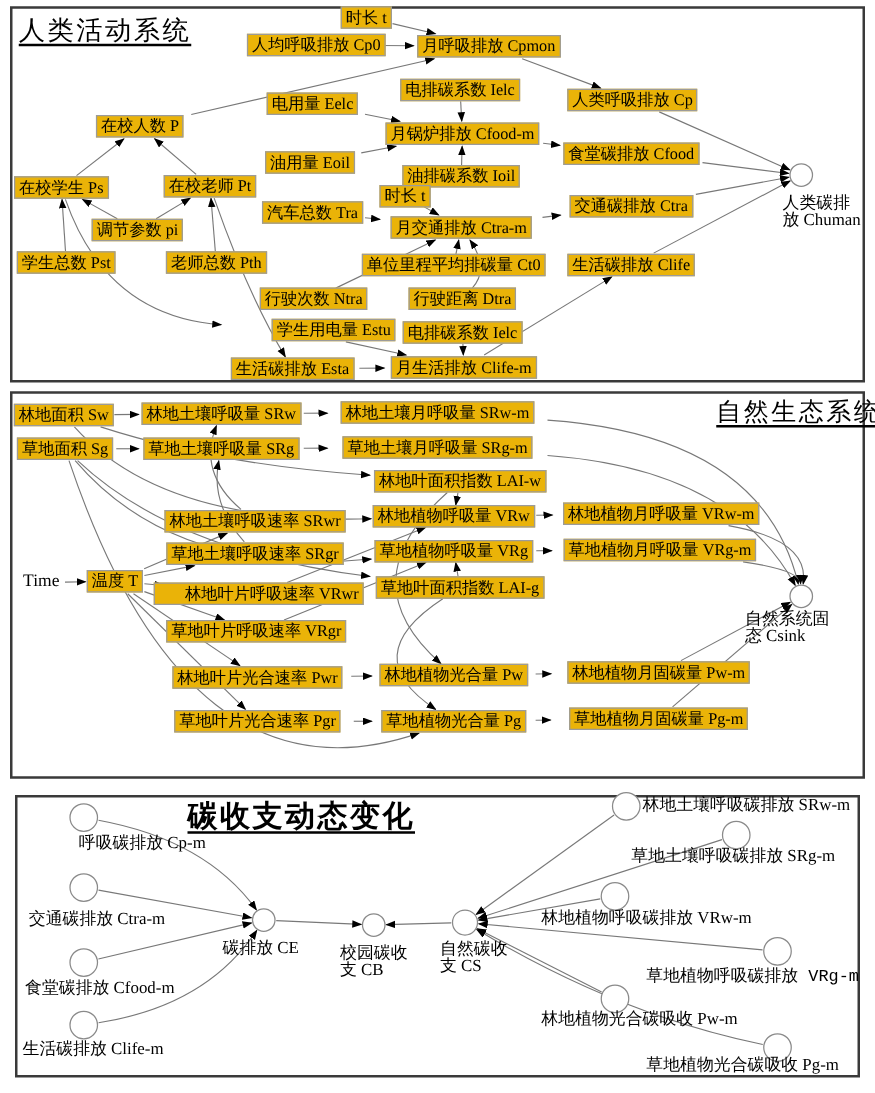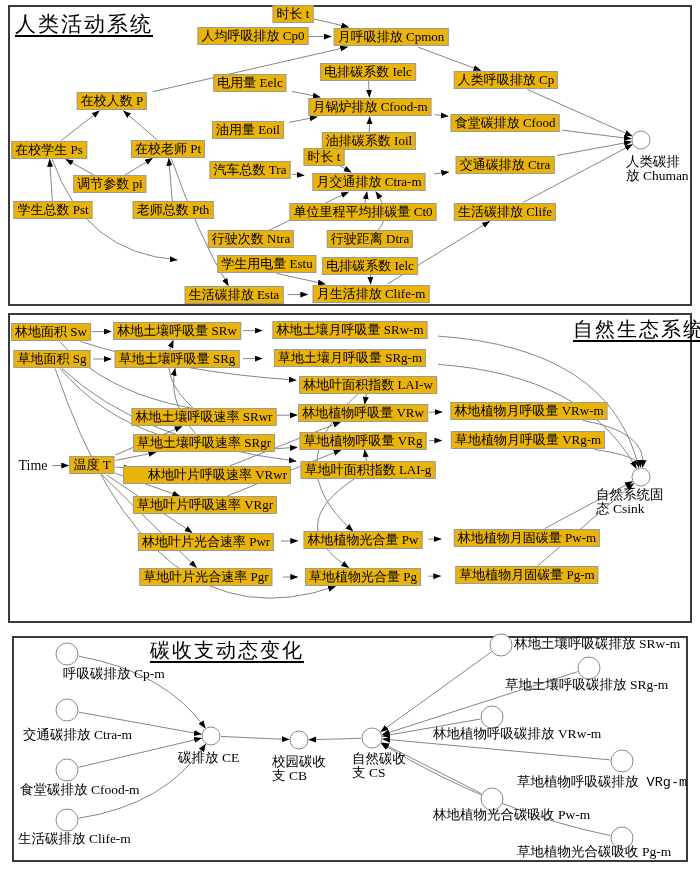--- a/index.html
+++ b/index.html
@@ -21,21 +21,21 @@
 <body>
 
 <div id="stage">
 
   <div class="frame" style="left:8px;top:5px;width:684px;height:301px;"></div>
   <div class="frame" style="left:8px;top:313px;width:684px;height:310px;"></div>
   <div class="frame" style="left:12px;top:636px;width:676px;height:226px;"></div>
 
   <div class="ptitle" style="left:15px;top:10px;">人类活动系统</div>
   <div class="ptitle" style="left:573px;top:316px;font-size:20px;">自然生态系统</div>
-  <div class="ptitle" style="left:150px;top:637px;font-size:20px;">碳收支动态变化</div>
+  <div class="ptitle" style="left:150px;top:637px;font-size:24px;font-weight:bold;">碳收支动态变化</div>
 
   <svg id="edges-svg" width="700" height="874">
     <defs>
       <marker id="arw" markerWidth="9" markerHeight="8" refX="7.2" refY="3" orient="auto" markerUnits="userSpaceOnUse">
         <path d="M0,0 L8,3 L0,6 Z" fill="#000"></path>
       </marker>
     </defs>
   <path d="M314,18.928571428571427 L348.39130434782606,27" class="edge" marker-end="url(#arw)"></path>
       <path d="M304,36.369565217391305 L331,36.56521739130435" class="edge" marker-end="url(#arw)"></path>
       <path d="M153,91.59498207885305 L347.40625,47" class="edge" marker-end="url(#arw)"></path>

